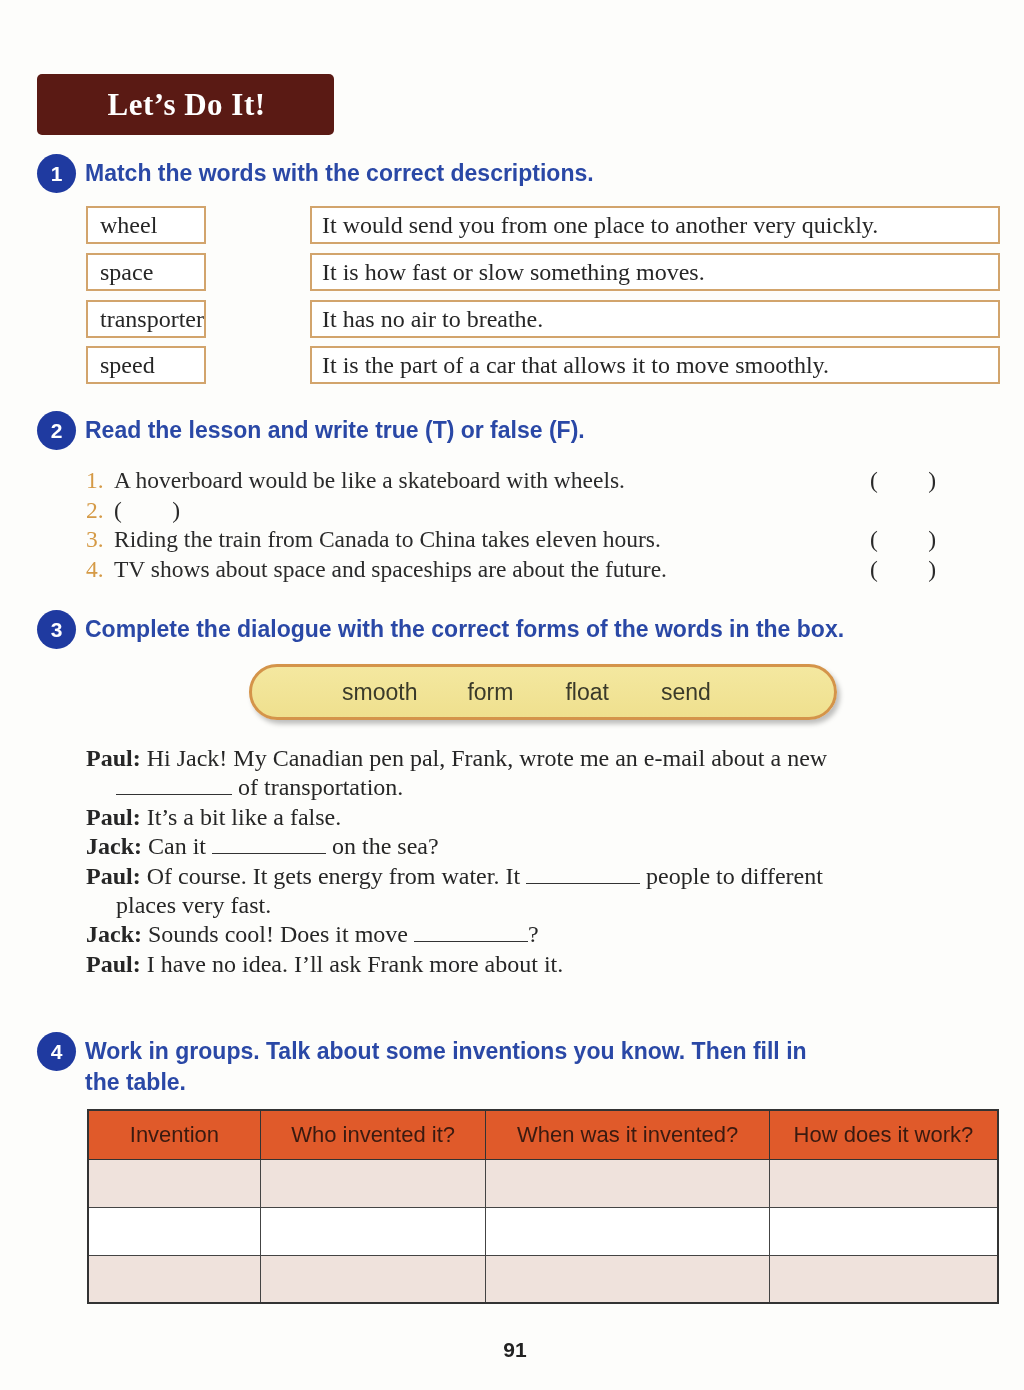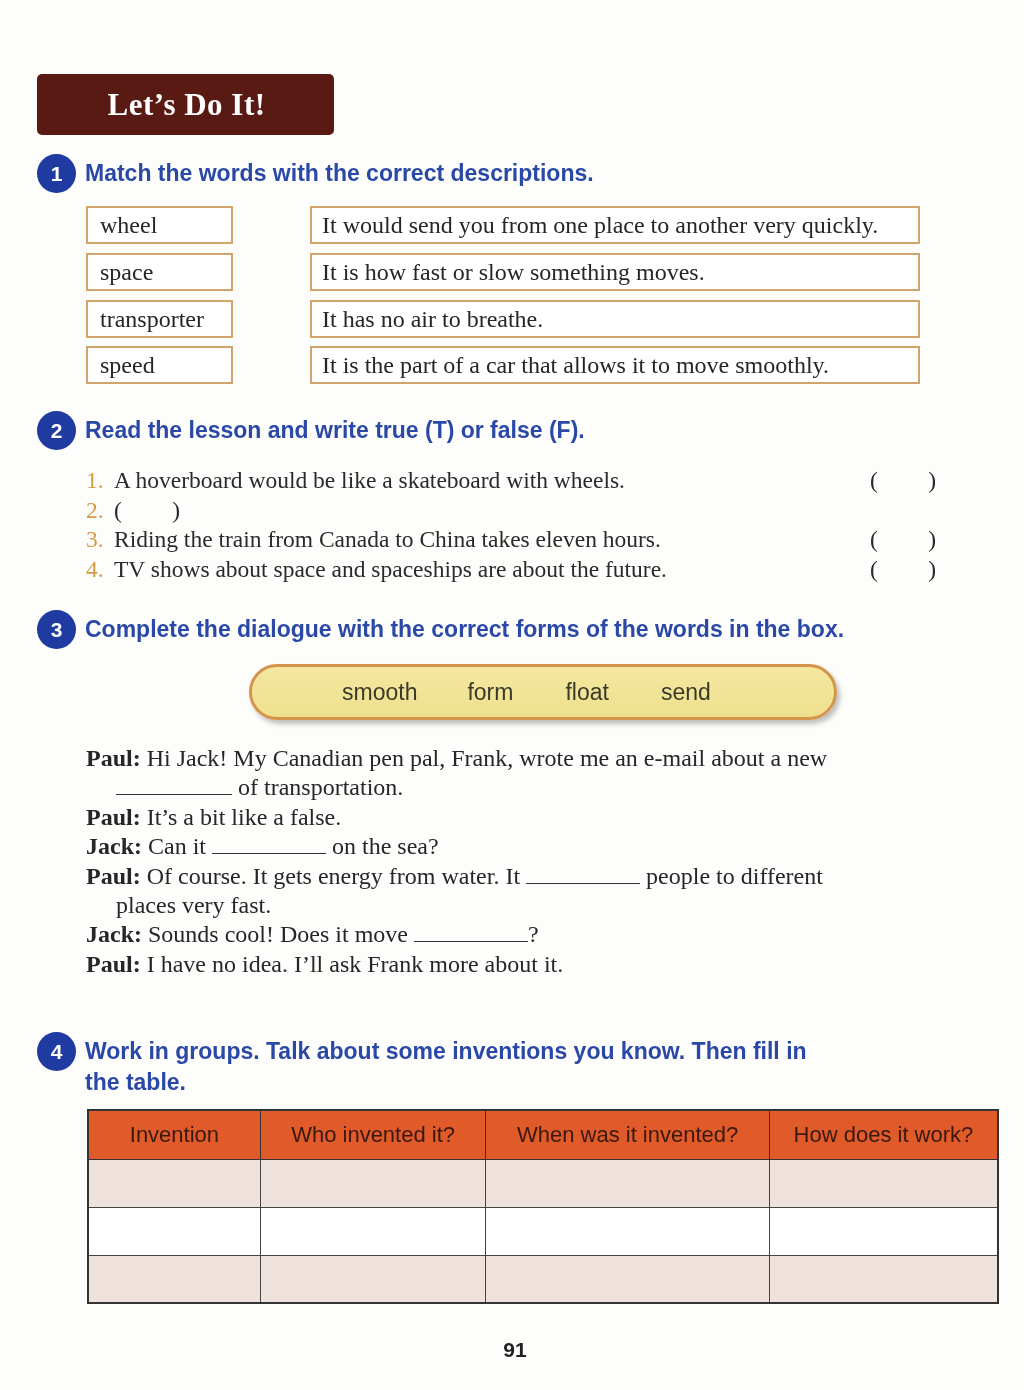--- a/index.html
+++ b/index.html
@@ -28,22 +28,22 @@
   .instr {
     font-family: "Liberation Sans", sans-serif; font-weight: bold; font-size: 23px;
     color: #2a48a6; margin-left: 9px; line-height: 31px;
   }
 
   .wordbox, .descbox {
     position: absolute; height: 38px; border: 2px solid #d2a46c;
     background: #fff; font-size: 24px; line-height: 34px; padding-left: 12px;
     white-space: nowrap; color: #262626;
   }
-  .wordbox { left: 86px; width: 147px; }
-  .descbox { left: 310px; width: 610px; padding-left: 10px; }
+  .wordbox { left: 86px; width: 120px; }
+  .descbox { left: 310px; width: 690px; padding-left: 10px; }
 
   .tf-list { position: absolute; left: 86px; top: 466px; width: 860px; }
   .tf-item { display: flex; height: 29.5px; font-size: 23.5px; line-height: 29px; }
   .tf-num { color: #d59a46; width: 28px; }
   .tf-text { flex: 1; }
   .tf-paren { width: 66px; display: flex; justify-content: space-between; margin-right: 10px; }
 
   .wordbank {
     position: absolute; left: 249px; top: 664px; width: 588px; height: 56px;
     border-radius: 28px; border: 3px solid #d4944a;

